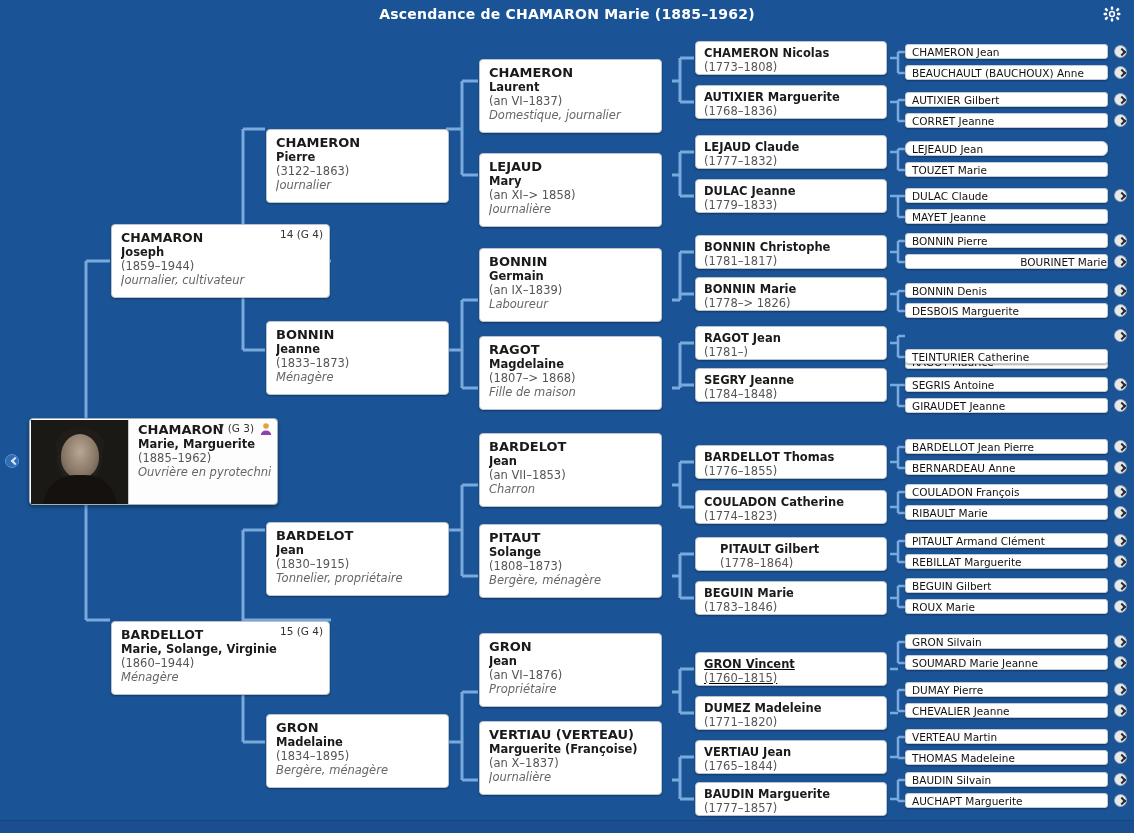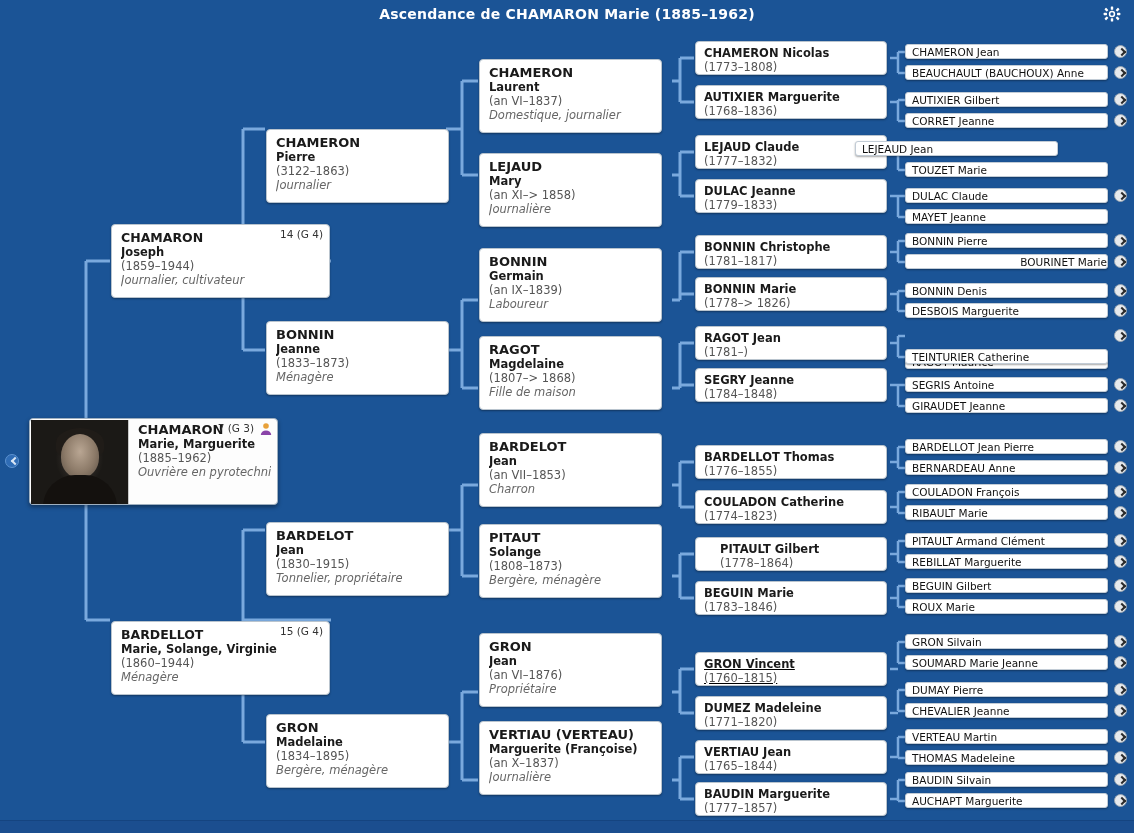--- a/index.html
+++ b/index.html
@@ -435,21 +435,21 @@
       </div>
       <div class="pill-arrow" style="left: 1114px; top: 36px;"></div>
       <div class="card card-pill" style="position: absolute; left: 905px; top: 62px;">
         <span>AUTIXIER Gilbert</span>
       </div>
       <div class="pill-arrow" style="left: 1114px; top: 63px;"></div>
       <div class="card card-pill" style="position: absolute; left: 905px; top: 83px;">
         <span>CORRET Jeanne</span>
       </div>
       <div class="pill-arrow" style="left: 1114px; top: 84px;"></div>
-      <div class="card card-pill" style="position: absolute; left: 855px; top: 111px;">
+      <div class="card card-pill" style="position: absolute; left: 905px; top: 111px; border-radius: 6px;">
         <span>LEJEAUD Jean</span>
       </div>
       <div class="card card-pill" style="position: absolute; left: 905px; top: 132px;">
         <span>TOUZET Marie</span>
       </div>
       <div class="card card-pill" style="position: absolute; left: 905px; top: 158px;">
         <span>DULAC Claude</span>
       </div>
       <div class="pill-arrow" style="left: 1114px; top: 159px;"></div>
       <div class="card card-pill" style="position: absolute; left: 905px; top: 179px;">

